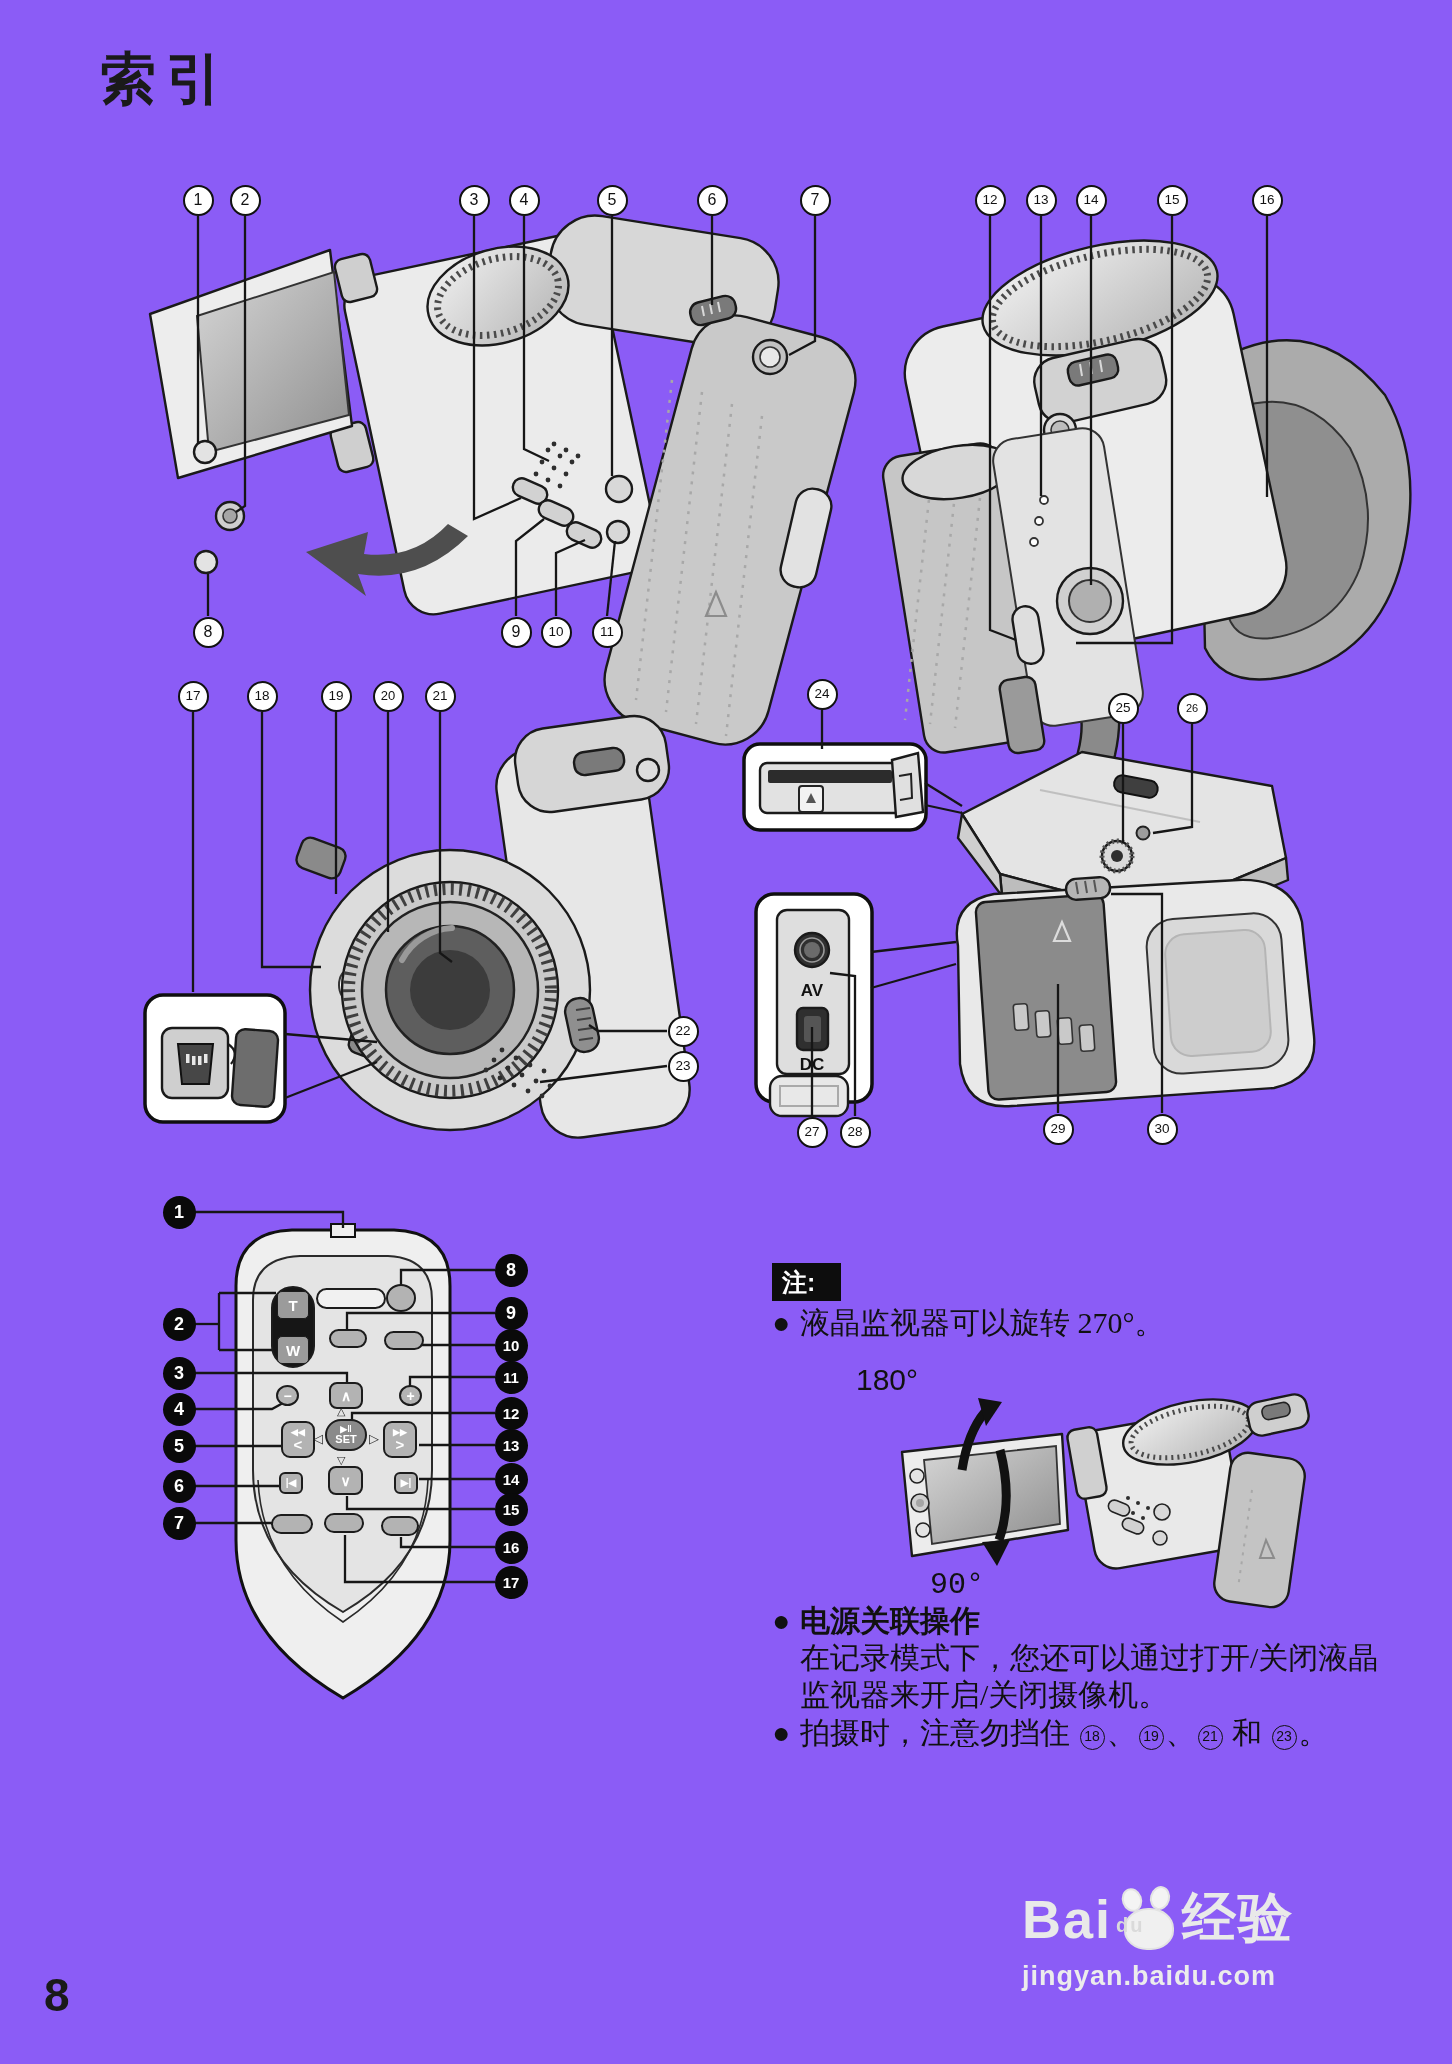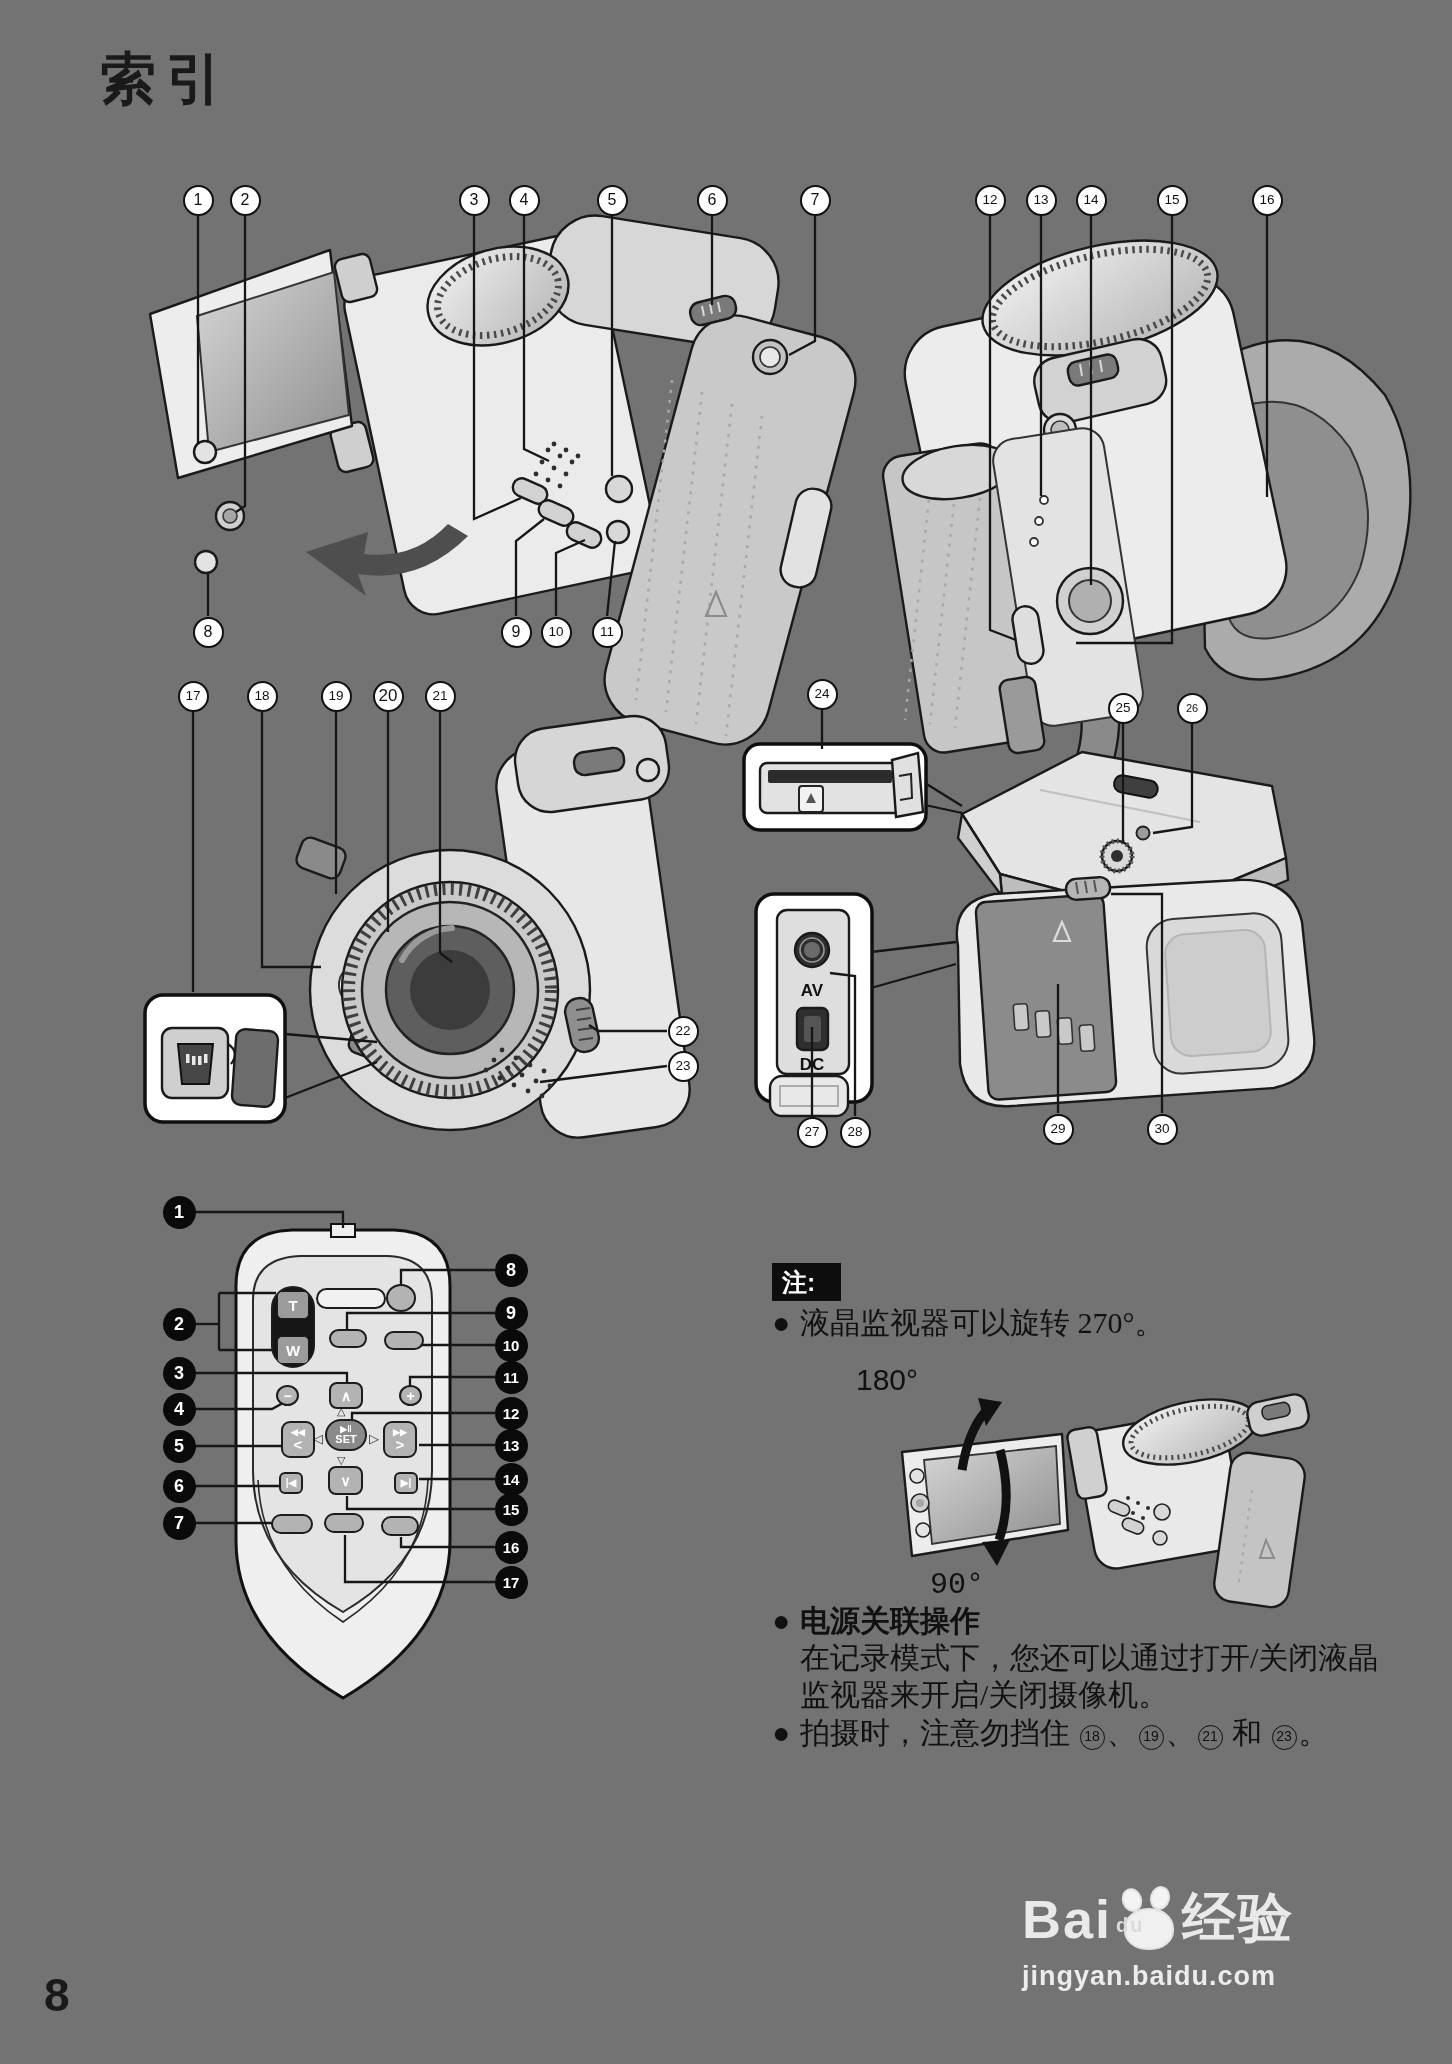--- a/index.html
+++ b/index.html
@@ -1,16 +1,16 @@
 <!DOCTYPE html>
 <html><head>
 <meta charset="utf-8">
 <style>
   html,body{margin:0;padding:0;background:#888;}
-  #page{position:relative;width:1452px;height:2064px;background:#737373;margin:0 auto;
+  #page{position:relative;width:1452px;height:2064px;background:#8b5cf6;margin:0 auto;
         font-family:"Liberation Sans",sans-serif;overflow:hidden;}
   #page-title{position:absolute;left:100px;top:42px;font-size:56px;font-weight:bold;
               letter-spacing:10px;color:#1a1a1a;}
   #art{position:absolute;left:0;top:0;}
   .ln{stroke:#1a1a1a;stroke-width:2.4;}
   
   .co{position:absolute;width:31px;height:31px;box-sizing:border-box;border:2.6px solid #111;
       border-radius:50%;background:#fff;color:#111;text-align:center;line-height:26px;
       font-family:"Liberation Sans",sans-serif;z-index:6;}
   .cf{position:absolute;width:33px;height:33px;box-sizing:border-box;border-radius:50%;
@@ -399,21 +399,21 @@
       <div class="co" style="left: 540.5px; top: 616.5px; font-size: 13.5px;">10</div>
       <div class="co" style="left: 591.5px; top: 616.5px; font-size: 13.5px;">11</div>
       <div class="co" style="left: 974.5px; top: 184.5px; font-size: 13.5px;">12</div>
       <div class="co" style="left: 1025.5px; top: 184.5px; font-size: 13.5px;">13</div>
       <div class="co" style="left: 1075.5px; top: 184.5px; font-size: 13.5px;">14</div>
       <div class="co" style="left: 1156.5px; top: 184.5px; font-size: 13.5px;">15</div>
       <div class="co" style="left: 1251.5px; top: 184.5px; font-size: 13.5px;">16</div>
       <div class="co" style="left: 177.5px; top: 680.5px; font-size: 13.5px;">17</div>
       <div class="co" style="left: 246.5px; top: 680.5px; font-size: 13.5px;">18</div>
       <div class="co" style="left: 320.5px; top: 680.5px; font-size: 13.5px;">19</div>
-      <div class="co" style="left: 372.5px; top: 680.5px; font-size: 17px;">20</div>
+      <div class="co" style="left: 372.5px; top: 680.5px; font-size: 13px;">20</div>
       <div class="co" style="left: 424.5px; top: 680.5px; font-size: 13.5px;">21</div>
       <div class="co" style="left: 667.5px; top: 1015.5px; font-size: 13.5px;">22</div>
       <div class="co" style="left: 667.5px; top: 1050.5px; font-size: 13.5px;">23</div>
       <div class="co" style="left: 806.5px; top: 678.5px; font-size: 13.5px;">24</div>
       <div class="co" style="left: 1107.5px; top: 692.5px; font-size: 13.5px;">25</div>
       <div class="co" style="left: 1176.5px; top: 692.5px; font-size: 11px;">26</div>
       <div class="co" style="left: 796.5px; top: 1116.5px; font-size: 13.5px;">27</div>
       <div class="co" style="left: 839.5px; top: 1116.5px; font-size: 13.5px;">28</div>
       <div class="co" style="left: 1042.5px; top: 1113.5px; font-size: 13.5px;">29</div>
       <div class="co" style="left: 1146.5px; top: 1113.5px; font-size: 13.5px;">30</div>

